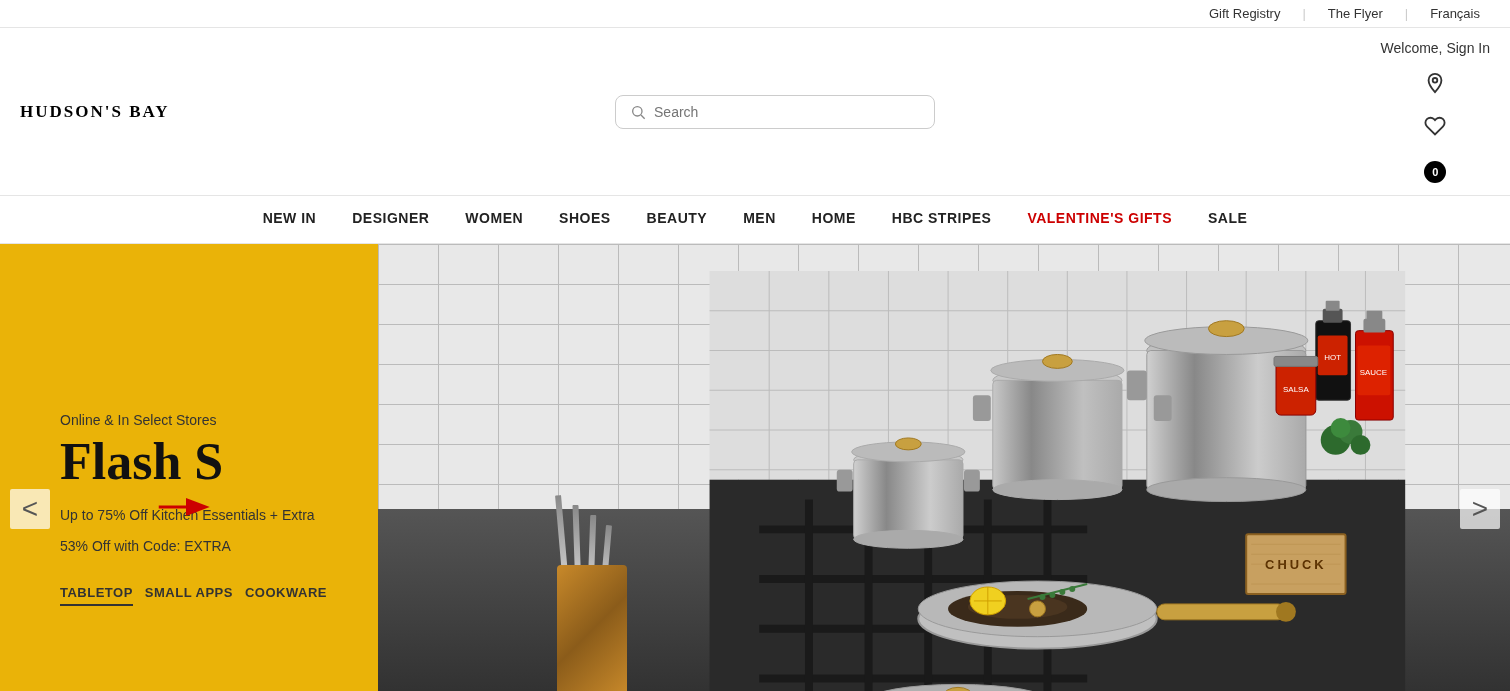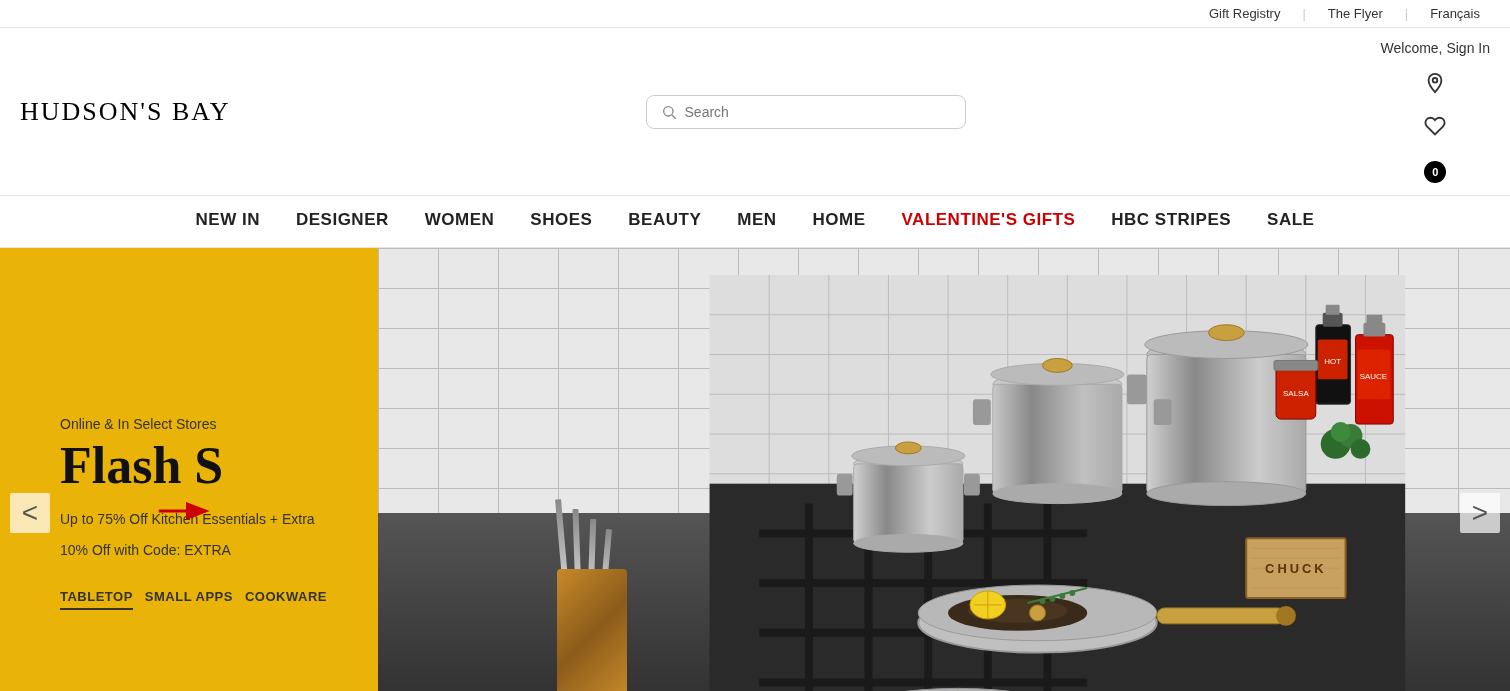--- a/index.html
+++ b/index.html
@@ -28,22 +28,22 @@
 
     
     .header {
       display: flex;
       align-items: center;
       justify-content: space-between;
       padding: 12px 20px;
       border-bottom: 1px solid #e5e5e5;
     }
     .logo {
-      font-size: 26px;
-      font-weight: 400;
+      font-size: 17px;
+      font-weight: 700;
       letter-spacing: 2px;
       color: #000;
       font-family: Georgia, serif;
       text-transform: uppercase;
       white-space: nowrap;
       text-align: center;
     }
     .search-bar {
       display: flex;
       align-items: center;
@@ -102,21 +102,21 @@
     .nav-bar {
       display: flex;
       align-items: center;
       justify-content: center;
       padding: 0 20px;
       border-bottom: 1px solid #e5e5e5;
       gap: 0;
     }
     .nav-item {
       padding: 14px 18px;
-      font-size: 17px;
+      font-size: 14px;
       font-weight: 700;
       letter-spacing: 0.5px;
       color: #222;
       cursor: pointer;
       text-transform: uppercase;
       white-space: nowrap;
       border-bottom: 3px solid transparent;
       text-align: center;
     }
     .nav-item.valentine { color: #cc0000; }
@@ -348,22 +348,22 @@
 </div>
 
 <nav class="nav-bar">
   <div class="nav-item">NEW IN</div>
   <div class="nav-item">DESIGNER</div>
   <div class="nav-item">WOMEN</div>
   <div class="nav-item">SHOES</div>
   <div class="nav-item">BEAUTY</div>
   <div class="nav-item">MEN</div>
   <div class="nav-item">HOME</div>
+  <div class="nav-item">HBC STRIPES</div>
   <div class="nav-item valentine">VALENTINE'S GIFTS</div>
-  <div class="nav-item">HBC STRIPES</div>
   <div class="nav-item">SALE</div>
 </nav>
 
 <div class="hero">
 
   <div class="hero-bg">
 
     <div class="tile-wall"></div>
 
     <div class="stove-area"></div>
@@ -514,21 +514,21 @@
           <stop offset="100%" style="stop-color:#aaa"></stop>
         </linearGradient>
       </defs>
     </svg>
   </div>
 
   <div class="hero-content">
     <p class="hero-subtitle">Online &amp; In Select Stores</p>
     <h1 class="hero-title">Flash S</h1>
     <p class="hero-desc">Up to 75% Off Kitchen Essentials + Extra</p>
-    <p class="hero-desc">10% Off with Code: EXTRA</p>
+    <p class="hero-desc">53% Off with Code: EXTRA</p>
 
     <div class="hero-tabs">
       <span class="hero-tab active">TABLETOP</span>
       <span class="hero-tab">SMALL APPS</span>
       <span class="hero-tab">COOKWARE</span>
     </div>
   </div>
 
   <div class="red-arrow">
     <svg viewBox="0 0 80 40">

